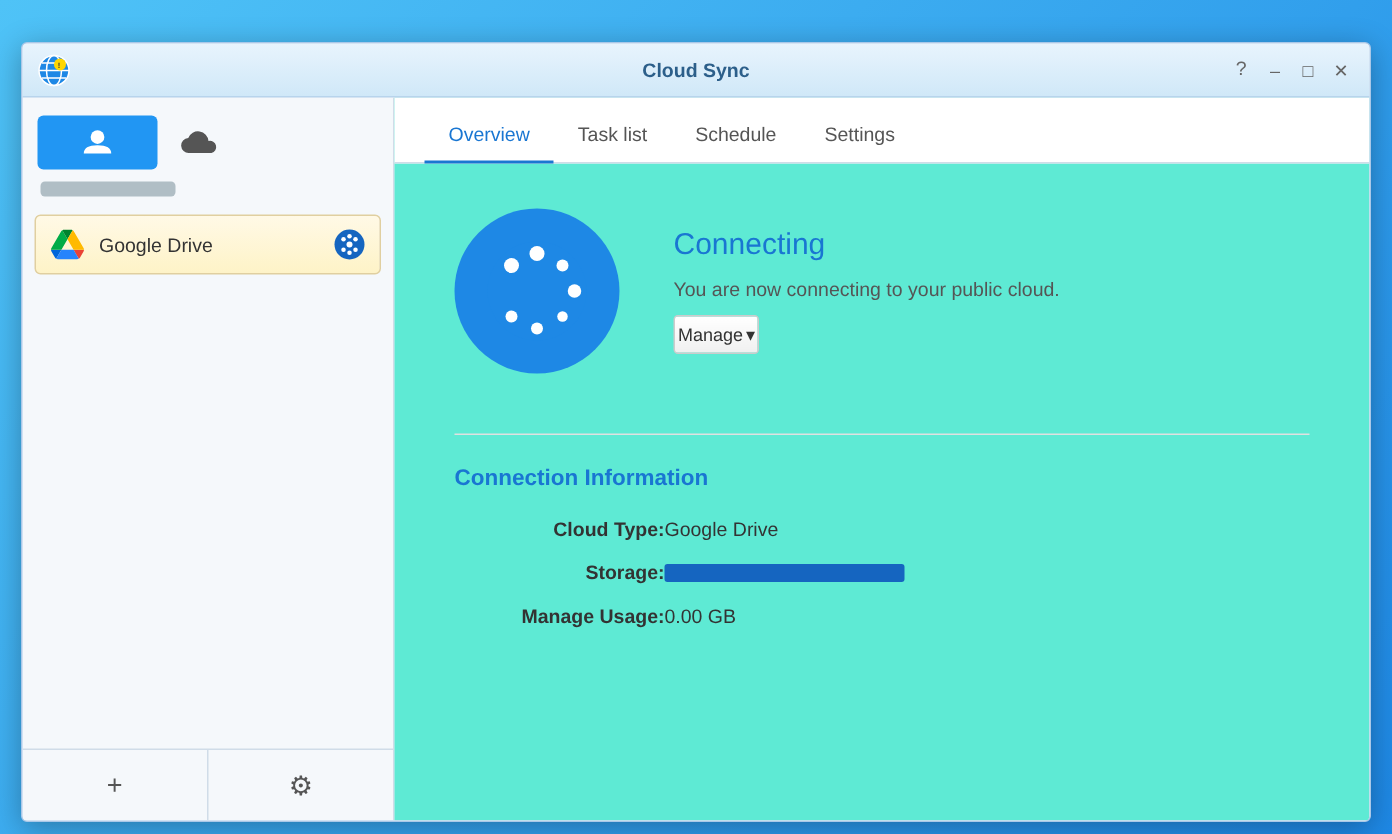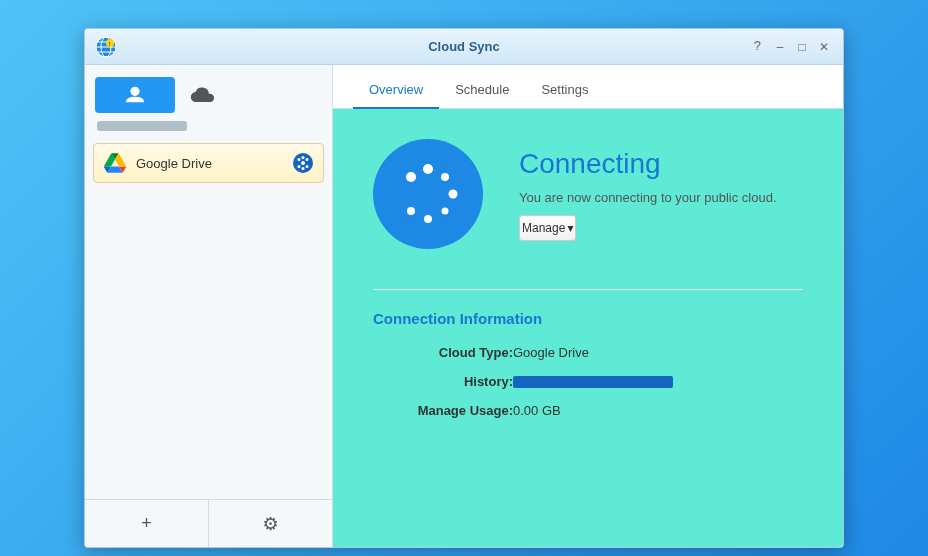--- a/index.html
+++ b/index.html
@@ -7,21 +7,21 @@
     body {
       background: linear-gradient(135deg, #4fc3f7 0%, #1e88e5 100%);
       width: 928px;
       height: 556px;
       display: flex;
       align-items: center;
       justify-content: center;
     }
 
     .window {
-      width: 760px;
+      width: 900px;
       height: 520px;
       background: #f0f4f8;
       border-radius: 4px;
       box-shadow: 0 4px 20px rgba(0,0,0,0.3);
       display: flex;
       flex-direction: column;
       overflow: hidden;
       border: 1px solid #aac8e8;
       margin-top: 20px;
     }
@@ -248,21 +248,21 @@
       justify-content: center;
       flex-shrink: 0;
     }
 
     .status-info {
       display: flex;
       flex-direction: column;
       gap: 10px;
     }
     .status-title {
-      font-size: 28px;
+      font-size: 20px;
       font-weight: 300;
       color: #1976d2;
     }
     .status-desc {
       font-size: 13px;
       color: #555;
     }
     .manage-btn {
       display: inline-flex;
       align-items: center;
@@ -388,20 +388,21 @@
       <div class="sidebar-footer">
         <button class="sidebar-footer-btn">+</button>
         <button class="sidebar-footer-btn">⚙</button>
       </div>
     </div>
 
     <div class="content">
 
       <div class="tabs">
         <div class="tab active">Overview</div>
+        <div class="tab">Task list</div>
         <div class="tab">Schedule</div>
         <div class="tab">Settings</div>
       </div>
 
       <div class="overview">
 
         <div class="connection-status">
           <div class="status-icon-circle">
 
             <svg width="70" height="70" viewBox="0 0 70 70">
@@ -426,21 +427,21 @@
           </div>
         </div>
 
         <div class="connection-info">
           <div class="connection-info-title">Connection Information</div>
           <div class="info-row">
             <span class="info-label">Cloud Type:</span>
             <span class="info-value">Google Drive</span>
           </div>
           <div class="info-row">
-            <span class="info-label">History:</span>
+            <span class="info-label">Storage:</span>
             <div class="info-value redacted"></div>
           </div>
           <div class="info-row">
             <span class="info-label">Manage Usage:</span>
             <span class="info-value">0.00 GB</span>
           </div>
         </div>
 
       </div>
     </div>

